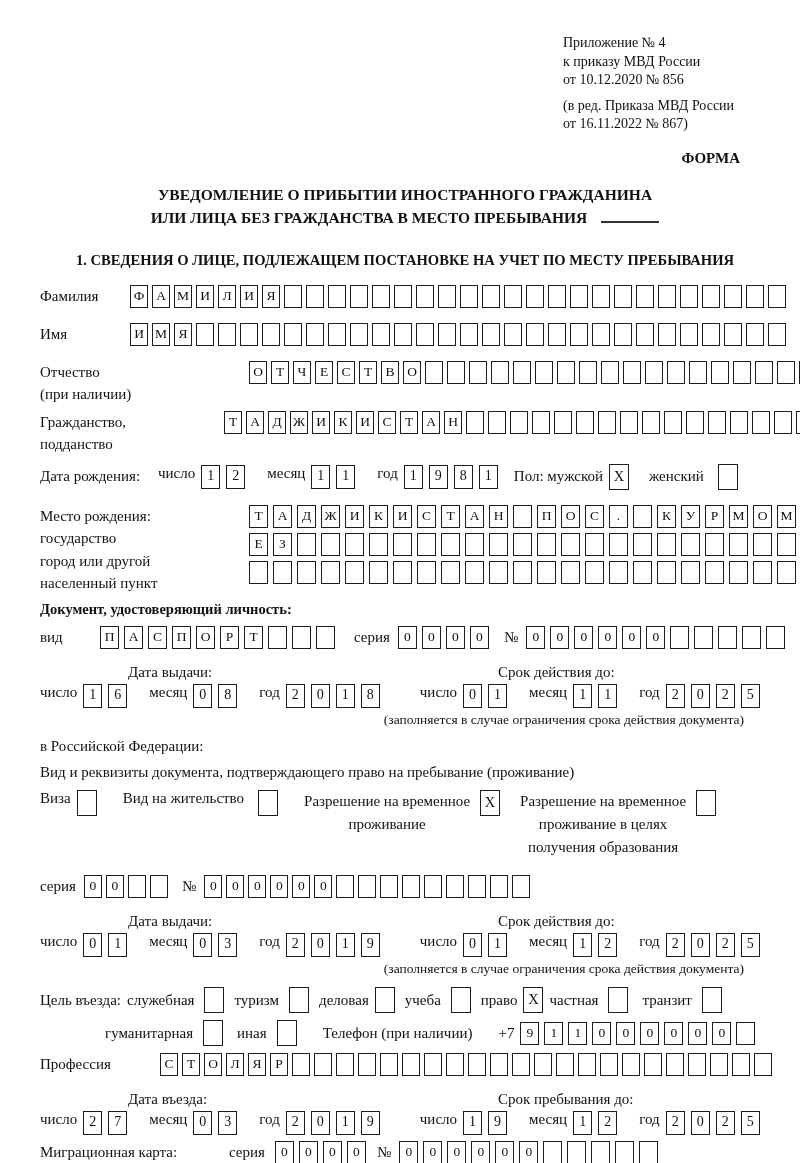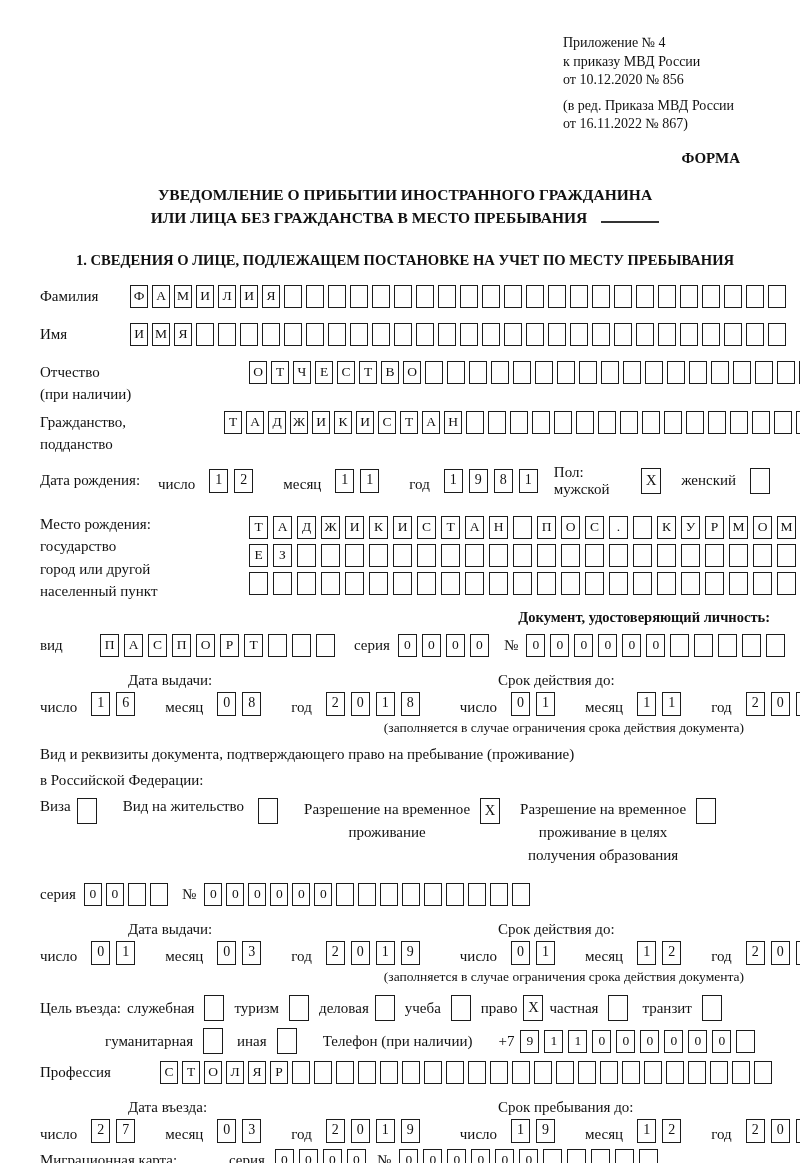--- a/index.html
+++ b/index.html
@@ -28,27 +28,27 @@
 
   
   .row{display:flex;align-items:center;margin-bottom:15px;font-size:15px;}
   .rowt{display:flex;align-items:flex-start;margin-bottom:5px;font-size:15px;gap:44px;}
   .lbl{flex:none;}
   .lw90{width:90px;}  .lw165{width:165px;} .lw140{width:140px;}
   .lw120{width:120px;} .lw60{width:60px;}
   .lblcol{flex:none;font-size:15px;line-height:1.5;}
   .gridrows > .grid{display:flex;margin-bottom:5px;}
 
-  .doc-h{text-align:right;font-weight:bold;font-size:14.5px;margin:6px 0 8px;}
+  .doc-h{text-align:left;font-weight:bold;font-size:14.5px;margin:6px 0 8px;}
 
   .dates-h{display:flex;font-size:15px;margin:4px 0 3px;}
   .dates-h .a{margin-left:88px;width:275px;}
   .dates-h .b{margin-left:95px;}
   .dates-r{display:flex;align-items:center;font-size:15px;margin-bottom:4px;}
-  .dgrp{display:flex;align-items:flex-end;gap:8px;}
+  .dgrp{display:flex;align-items:flex-start;}
   .dgrp .w{margin-right:6px;}
   .dgrp .g{margin-left:16px;margin-right:6px;}
   .grp2{margin-left:34px;}
   .note-r{text-align:right;font-size:13.5px;padding-right:26px;margin-bottom:10px;}
 
   .textline{font-size:15px;margin-bottom:9px;}
   .visa-row{display:flex;align-items:flex-start;font-size:15px;margin:4px 0 16px;}
   .center{text-align:center;line-height:1.55;}
   .g6{margin-left:6px;} .g10{margin-left:10px;} .g14{margin-left:14px;}
   .g20{margin-left:20px;} .g26{margin-left:26px;}
@@ -251,21 +251,21 @@
     <span class="g10">Пол: мужской</span>
     <span class="grid box g6">
         <span class="cell">X</span>
       </span>
     <span class="g20">женский</span>
     <span class="grid box g14">
         <span class="cell"></span>
       </span>
   </div>
 
-  <div class="rowt" style="margin-top:6px;align-items:center;">
+  <div class="rowt" style="margin-top:6px;">
     <span class="lblcol lw165">
       <div>Место рождения:</div>
       <div>государство</div>
       <div>город или другой</div>
       <div>населенный пункт</div>
     </span>
     <span class="gridrows">
       <span class="grid wide">
           <span class="cell">Т</span>
           <span class="cell">А</span>
@@ -425,22 +425,22 @@
       <span class="grid date">
           <span class="cell">2</span>
           <span class="cell">0</span>
           <span class="cell">2</span>
           <span class="cell">5</span>
         </span>
     </span>
   </div>
   <div class="note-r">(заполняется в случае ограничения срока действия документа)</div>
 
+  <div class="textline">в Российской Федерации:</div>
   <div class="textline">Вид и реквизиты документа, подтверждающего право на пребывание (проживание)</div>
-  <div class="textline">в Российской Федерации:</div>
 
   <div class="visa-row">
     <span>Виза</span>
     <span class="grid box g6">
         <span class="cell"></span>
       </span>
     <span class="g26">Вид на жительство</span>
     <span class="grid box g14">
         <span class="cell"></span>
       </span>

